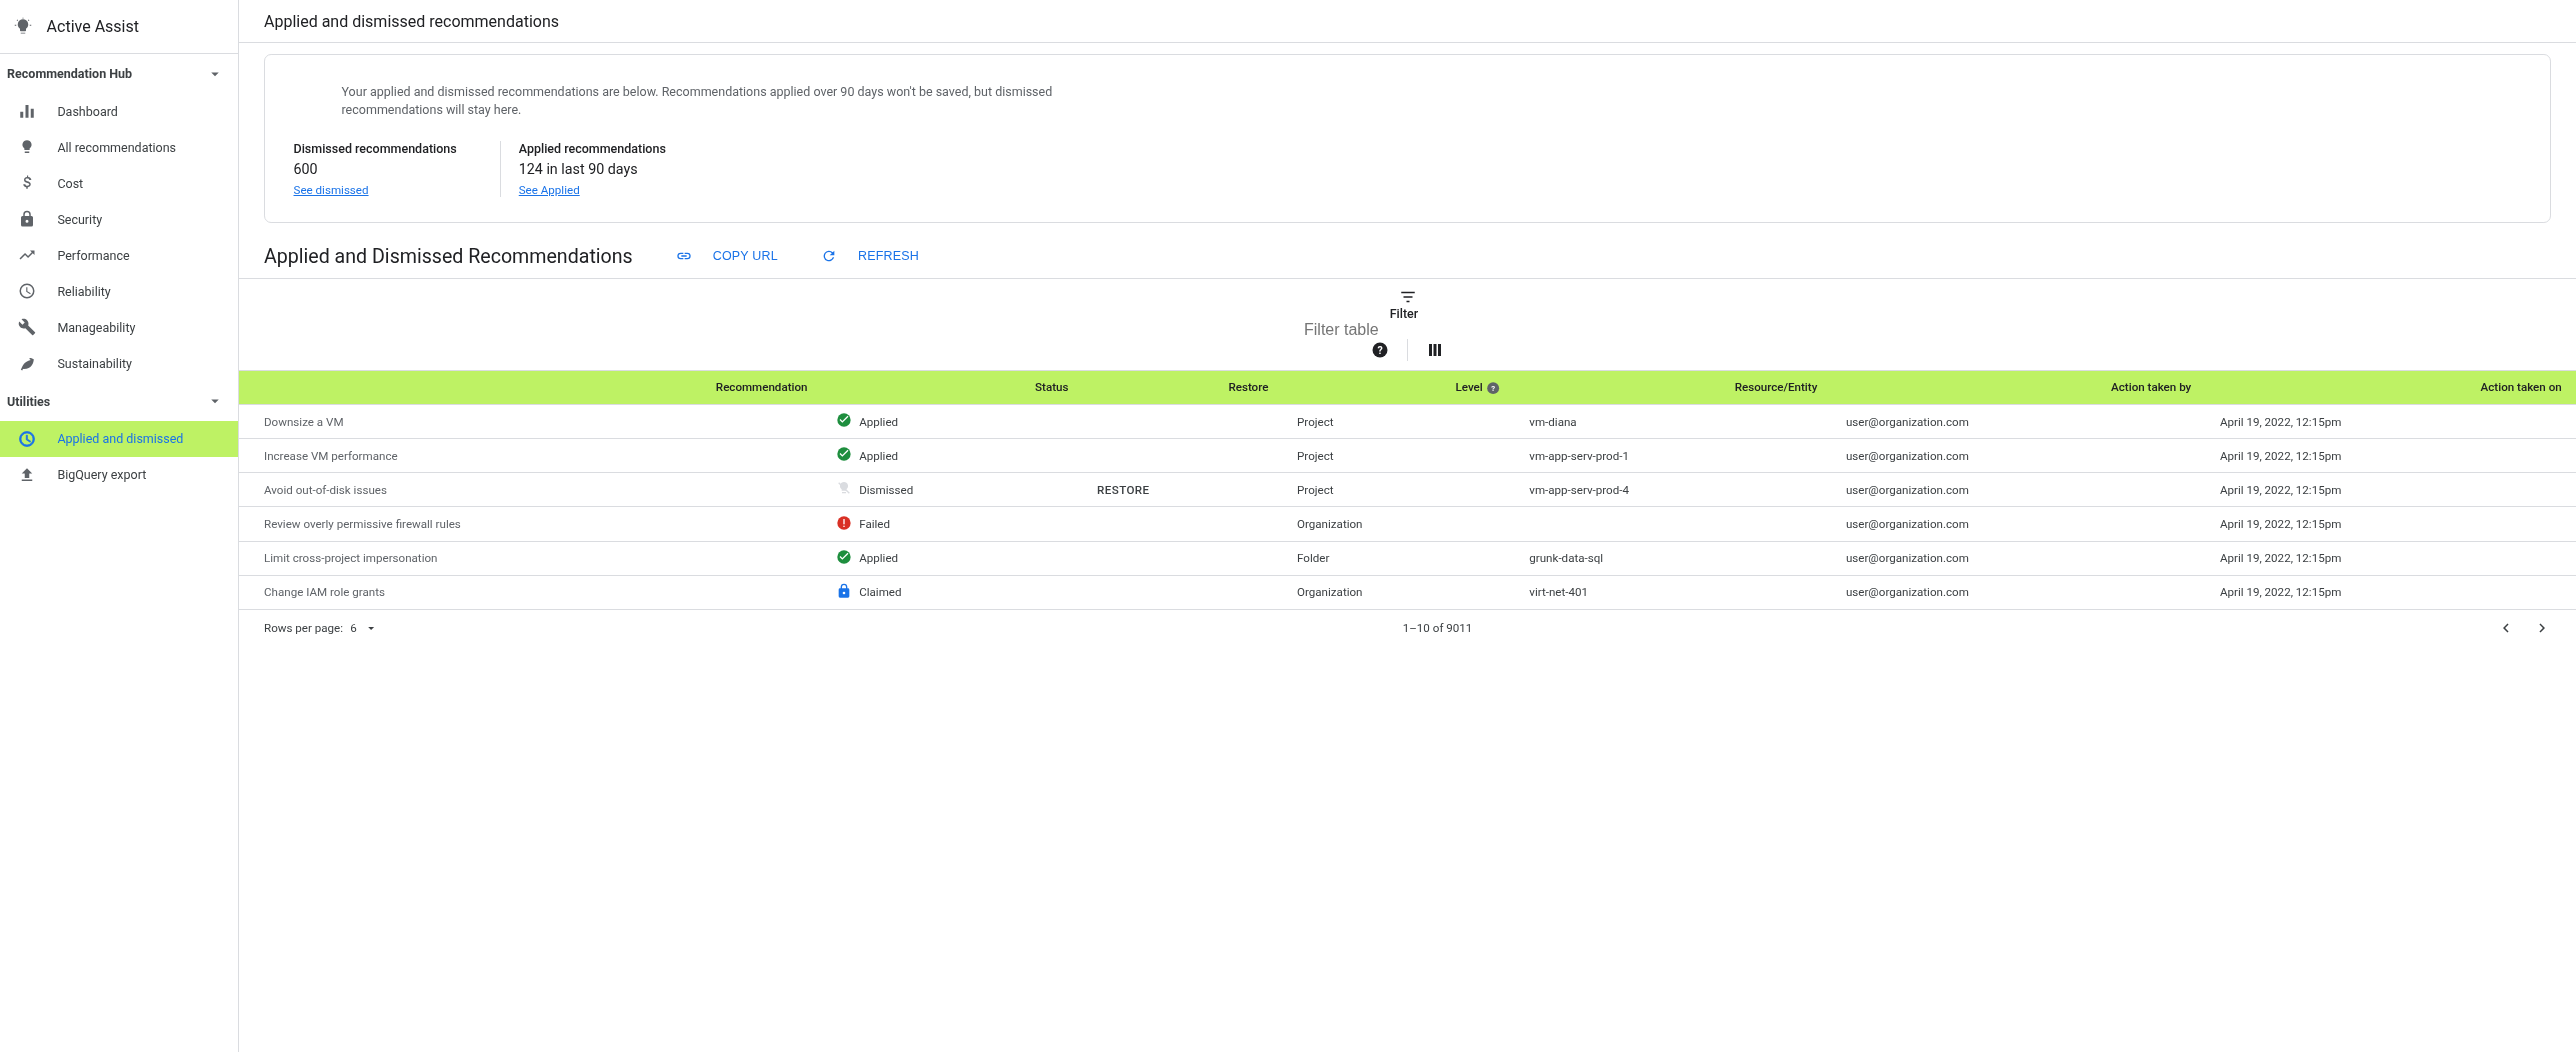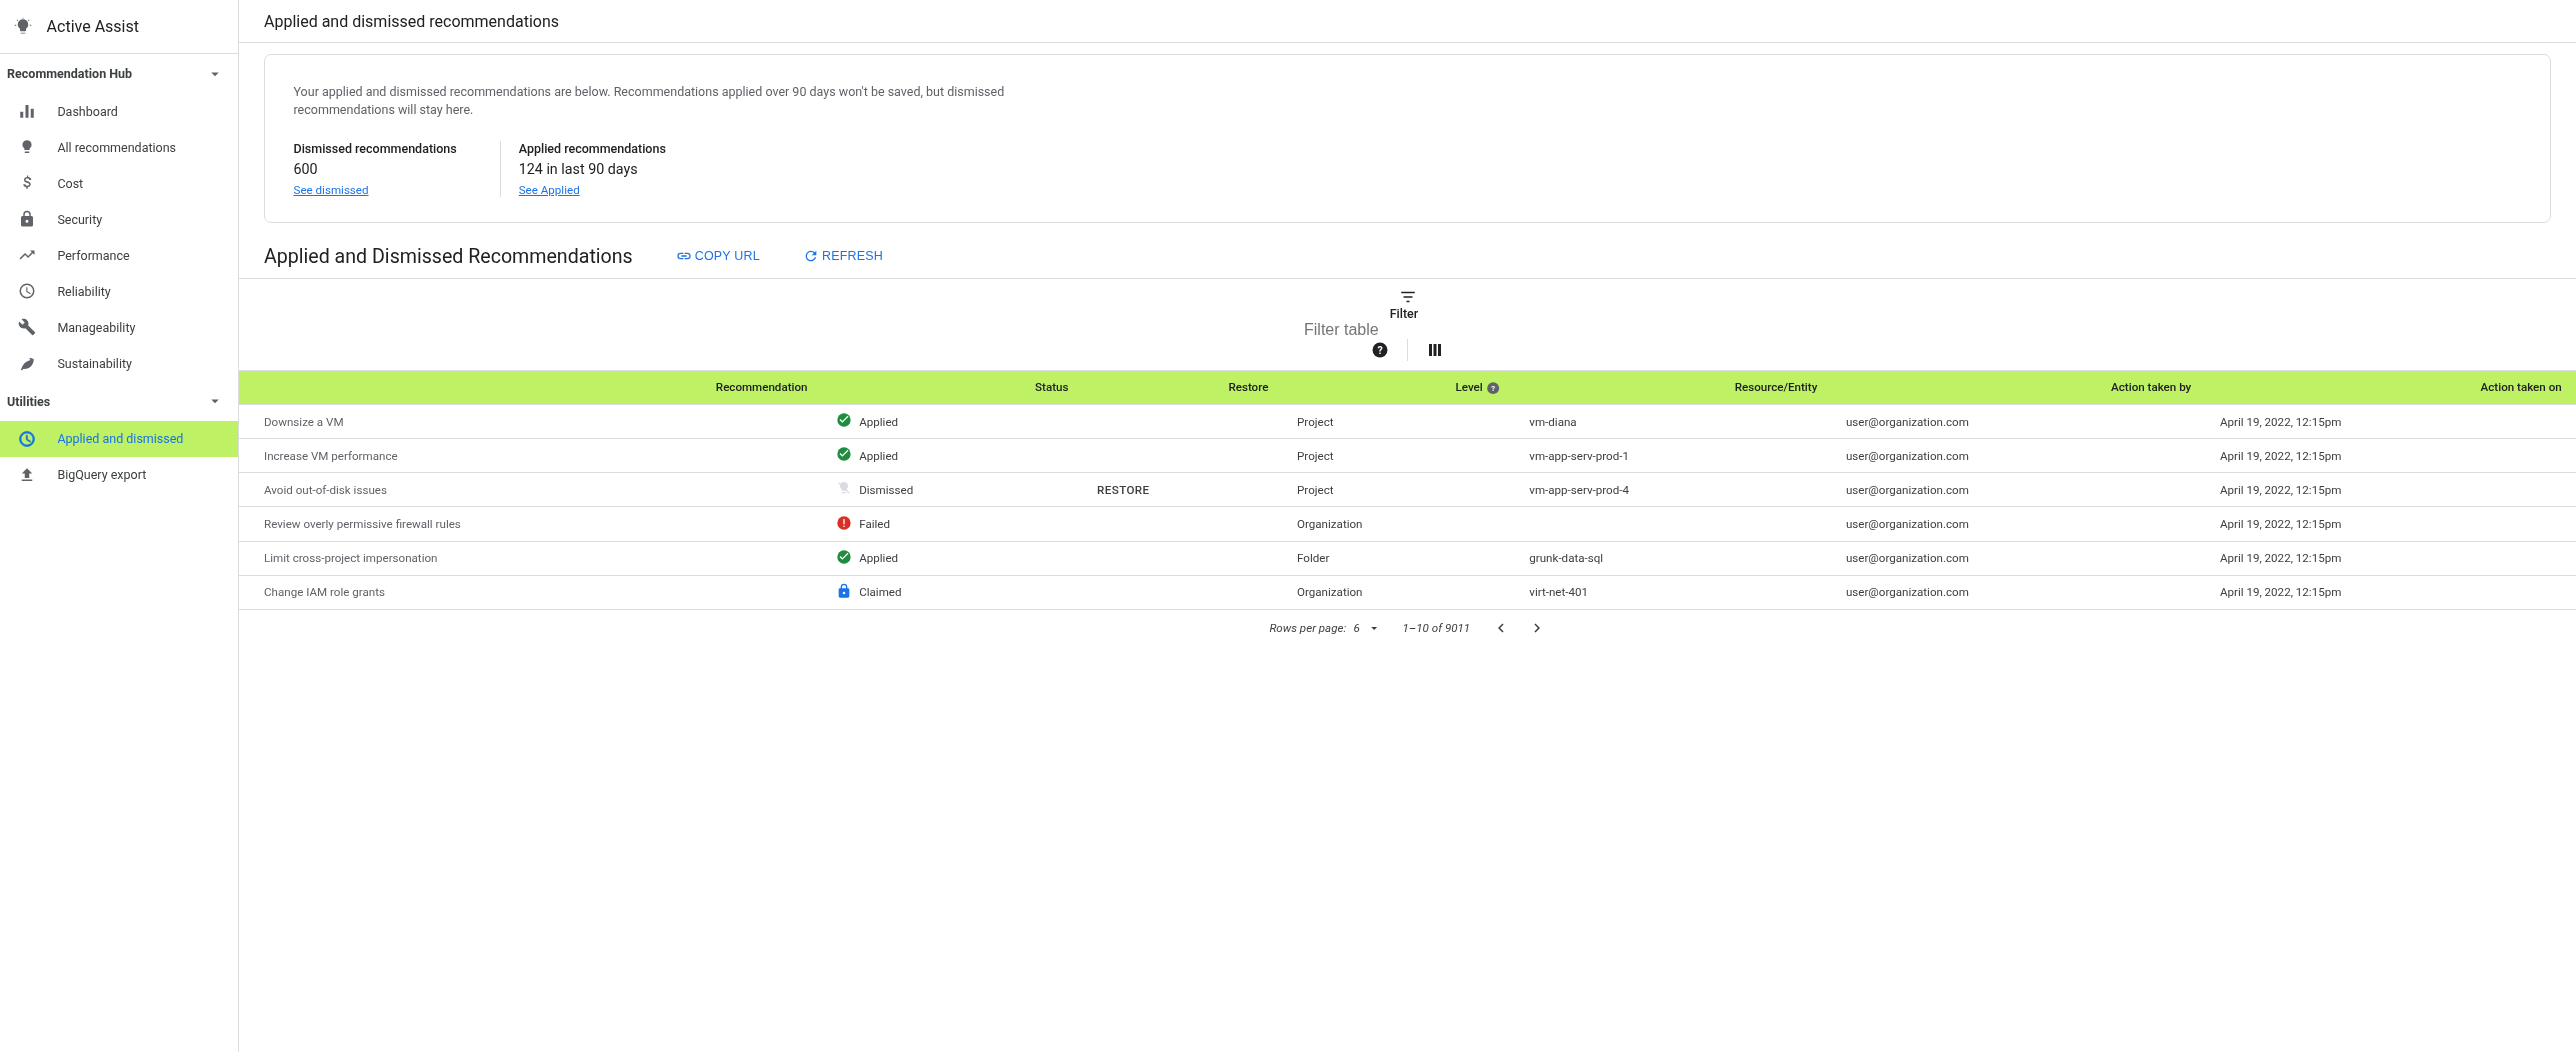--- a/index.html
+++ b/index.html
@@ -18,32 +18,32 @@
 .nav-icon { width: 18px; height: 18px; fill: #5f6368; flex-shrink: 0; display: flex; align-items: center; justify-content: center; }
 
 
 .main { flex: 1; overflow-x: hidden; }
 .page-header { padding: 10.7px 25px; border-bottom: 0.9px solid #dadce0; height: 43px; display: flex; align-items: center; }
 .page-title { font-size: 16px; font-weight: 400; }
 .content { padding: 0 0 0 0; }
 
 
 .summary-card { margin: 10.7px 25px 0 25px; border: 0.9px solid #dadce0; border-radius: 7.1px; padding: 28.5px 28.5px 25px 28.5px; }
-.summary-desc { color: #5f6368; font-size: 12.5px; line-height: 18px; max-width: 731px; margin-bottom: 21.4px; }
+.summary-desc { color: #5f6368; font-size: 12.5px; line-height: 18px; max-width: 731px; margin-bottom: 21.4px; margin-left: 48px; }
 .stats { display: flex; }
 .stat { padding-right: 43px; }
 .stat + .stat { border-left: 0.9px solid #dadce0; padding-left: 18px; }
 .stat-label { font-size: 12.5px; font-weight: 500; color: #202124; margin-bottom: 5.4px; }
 .stat-value { font-size: 14.3px; color: #202124; margin-bottom: 5.4px; }
 .stat-link { font-size: 11.6px; color: #1a73e8; text-decoration: underline; cursor: pointer; }
 
 
 .section-header { display: flex; align-items: center; gap: 43px; padding: 21.4px 25px 10.7px 25px; }
 .section-title { font-size: 19.6px; font-weight: 400; }
-.action-btn { display: inline-flex; align-items: center; gap: 3px; color: #1a73e8; font-size: 12.5px; font-weight: 500; letter-spacing: 0.2px; cursor: pointer; border: none; background: none; }
+.action-btn { display: inline-flex; align-items: center; gap: 21px; color: #1a73e8; font-size: 12.5px; font-weight: 500; letter-spacing: 0.2px; cursor: pointer; border: none; background: none; }
 .action-btn svg { width: 16px; height: 16px; fill: #1a73e8; }
 
 
 .filter-bar { display: flex; align-items: center; padding: 9px 25px; border-top: 0.9px solid #dadce0; border-bottom: 0.9px solid #dadce0; flex-direction: column; }
 .filter-bar .filter-label { font-size: 12.5px; font-weight: 500; margin-left: 7.1px; margin-right: 14.3px; }
 .filter-input { border: none; outline: none; font-size: 16px; color: #5f6368; flex: 1; }
 .filter-right { display: flex; align-items: center; gap: 18px; }
 .filter-right .divider { width: 0.9px; height: 21.4px; background: #dadce0; }
 .help-circle { width: 18px; height: 18px; }
 .columns-icon { width: 18px; height: 18px; cursor: pointer; }
@@ -53,21 +53,21 @@
 .table th { text-align: right; font-size: 11.6px; font-weight: 500; color: #202124; padding: 9px 14.3px; background: #bef264; border-bottom: 0.9px solid #dadce0; }
 .table th:first-child { padding-left: 25px; }
 .table td { font-size: 11.6px; color: #3c4043; padding: 7.1px 14.3px; border-bottom: 0.9px solid #dadce0; }
 .table td:first-child { padding-left: 25px; color: #5f6368; }
 .status-cell { display: flex; align-items: center; gap: 7.1px; }
 .status-icon { width: 16px; height: 16px; flex-shrink: 0; }
 .restore-link { font-weight: 500; letter-spacing: 0.4px; color: #3c4043; cursor: pointer; }
 .help-inline { width: 14.3px; height: 14.3px; vertical-align: middle; margin-left: 3.6px; }
 
 
-.pagination { display: flex; align-items: center; justify-content: center; gap: 21.4px; padding: 9px 25px; font-size: 11.6px; color: #3c4043; font-style: italic; }
+.pagination { display: flex; align-items: center; justify-content: space-between; gap: 21.4px; padding: 9px 25px; font-size: 11.6px; color: #3c4043; }
 .rows-per-page { display: flex; align-items: center; gap: 7.1px; }
 .rows-select { display: flex; align-items: center; gap: 7.1px; cursor: pointer; }
 .page-nav { display: flex; align-items: center; gap: 18px; }
 .page-nav svg { width: 18px; height: 18px; cursor: pointer; fill: #3c4043; }
 
 .chevron { width: 18px; height: 18px; fill: #5f6368; }
 </style>
 </head>
 <body>
 

